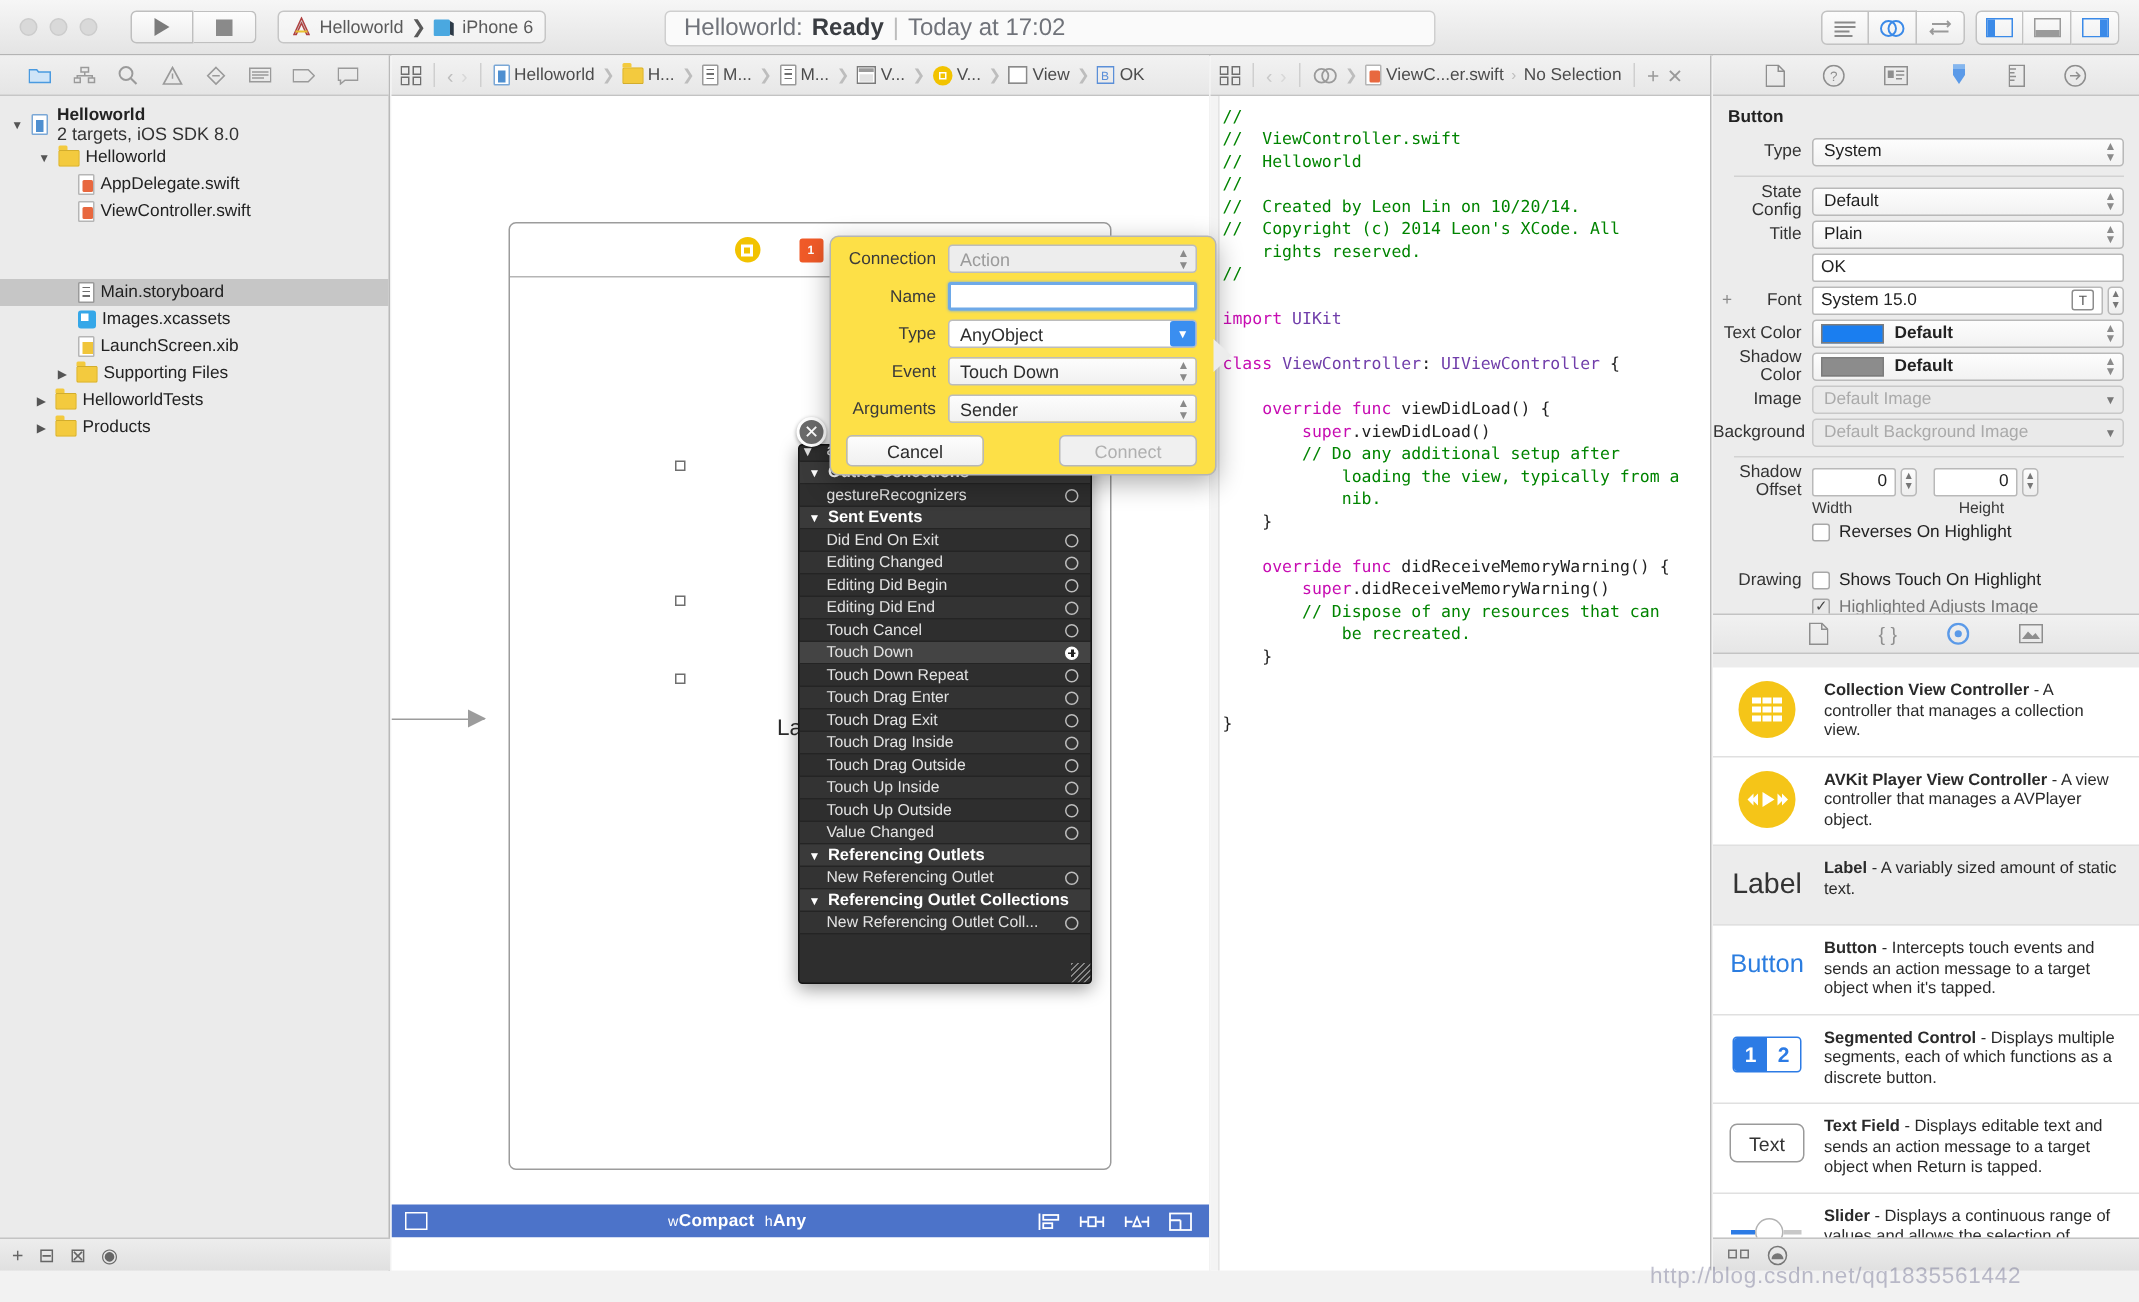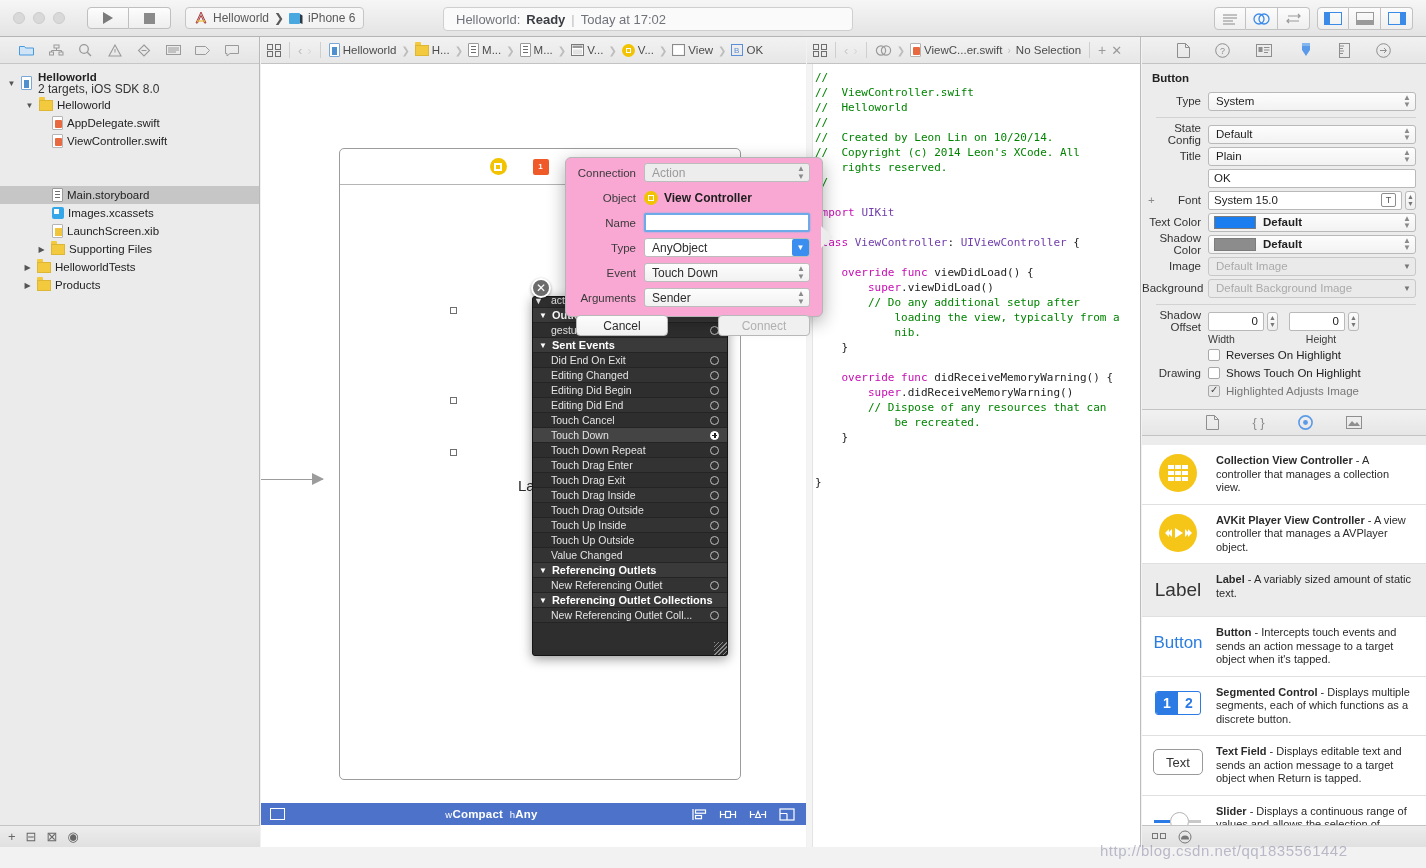--- a/index.html
+++ b/index.html
@@ -18,23 +18,23 @@
   .tbtn { width:42px; height:22px; background:linear-gradient(#fdfdfd,#eeeeee);
     border:1px solid #bfbfbf; display:flex; align-items:center; justify-content:center; }
   .tbtn:first-child { border-radius:4px 0 0 4px; }
   .tbtn:last-child { border-radius:0 4px 4px 0; border-left:none; }
   .tri { width:0;height:0;border-left:10px solid #7b7b7b;border-top:6px solid transparent;border-bottom:6px solid transparent; }
   .sq { width:11px;height:11px;background:#8a8a8a; }
   .scheme { display:flex; align-items:center; margin-left:14px; height:22px;
     border:1px solid #c6c6c6; border-radius:4px; background:rgba(255,255,255,.45); padding:0 8px; gap:5px; }
   .scheme span { color:#5a5a5a; font-size:12px; }
   .sepchev { color:#b0b0b0; font-size:11px; }
-  .statusbar { position:absolute; left:443px; top:7px; width:410px; height:24px;
+  .statusbar { position:absolute; left:443px; top:7px; width:514px; height:24px;
     border:1px solid #cfcfcf; border-radius:4px; background:#fafafa;
-    display:flex; align-items:center; padding-left:12px; gap:6px; font-size:13px; color:#70737a; }
+    display:flex; align-items:center; padding-left:12px; gap:6px; font-size:16px; color:#70737a; }
   .statusbar b { color:#3a3d42; }
   .editsel { position:absolute; right:116px; top:7px; display:flex; gap:0; }
   .editsel .eb, .viewsel .eb { width:32px; height:23px; background:linear-gradient(#fcfcfc,#efefef);
     border:1px solid #c2c2c2; display:flex; align-items:center; justify-content:center; }
   .editsel .eb:first-child,.viewsel .eb:first-child { border-radius:4px 0 0 4px; }
   .editsel .eb:last-child,.viewsel .eb:last-child { border-radius:0 4px 4px 0; }
   .editsel .eb:not(:first-child),.viewsel .eb:not(:first-child){ border-left:none; }
   .viewsel { position:absolute; right:13px; top:7px; display:flex; }
 
   
@@ -115,22 +115,22 @@
   .circ.filled:before{content:"";position:absolute;left:1px;top:3px;width:5px;height:1.8px;background:#222;}
   .resizer { position:absolute;right:0;bottom:0;width:13px;height:13px;
     background:repeating-linear-gradient(135deg,#888 0 1px,transparent 1px 3px); }
   .closebadge { position:absolute; left:531px; top:278px; width:20px;height:20px;border-radius:50%;
     background:#6b6b6b;border:2px solid #fff;display:flex;align-items:center;justify-content:center;
     color:#fff;font-size:12px;line-height:1;z-index:42;box-shadow:0 1px 3px rgba(0,0,0,.4); }
   .discl { position:absolute;left:534px;top:296px;color:#ddd;font-size:9px;z-index:43; }
 
   
   .popover { position:absolute; left:553px; top:157px; width:258px; height:160px;
-    background:#f9a8d4; border:1px solid #b5b5b5; border-radius:6px; z-index:50;
-    box-shadow:0 5px 18px rgba(0,0,0,.32);margin-left:12px; }
+    background:#fde047; border:1px solid #b5b5b5; border-radius:6px; z-index:50;
+    box-shadow:0 5px 18px rgba(0,0,0,.32); }
   .popover:after { content:""; position:absolute; right:-11px; top:68px; width:0;height:0;
     border-left:12px solid #ececec; border-top:11px solid transparent; border-bottom:11px solid transparent; }
   .pfrow { display:flex; align-items:center; height:21px; margin-top:4px; }
   .plabel { width:78px; text-align:right; padding-right:8px; color:#3a3a3a; font-size:11.5px; }
   .pctl { flex:1; margin-right:12px; height:19px; }
   .popsel { height:19px; background:linear-gradient(#fdfdfd,#f1f1f1); border:1px solid #bcbcbc;
     border-radius:3px; display:flex; align-items:center; padding:0 4px 0 7px; font-size:12px; color:#2d2d2d;
     justify-content:space-between; }
   .popsel.dim { color:#9b9b9b; background:#ededed; }
   .stepper { font-size:8px; color:#8a8a8a; line-height:.9; text-align:center; }
@@ -649,29 +649,20 @@
     <div class="pfrow">
       <div class="plabel">Connection</div>
       <div class="pctl">
         <div class="popsel dim">
           <span>Action</span>
           <span class="stepper">▲<br>▼</span>
         </div>
       </div>
     </div>
     <div class="pfrow">
-      <div class="plabel">Object</div>
-      <div class="pctl objrow">
-        <span class="dot-vc" style="width:14px;height:14px;">
-            <i style="width:6px;height:6px;border-width:1.5px;"></i>
-          </span>
-        <span>View Controller</span>
-      </div>
-    </div>
-    <div class="pfrow">
       <div class="plabel">Name</div>
       <div class="pctl">
         <div class="ptext focus"></div>
       </div>
     </div>
     <div class="pfrow">
       <div class="plabel">Type</div>
       <div class="pctl">
         <div class="popsel" style="background:#fff;padding-right:0;">
           <span>AnyObject</span>
@@ -917,21 +908,21 @@
           <span style="width:70px;text-align:center;margin-left:8px;">Height</span>
         </div>
       </div>
       <div class="irow" style="height:18px;">
         <div class="ilabel"></div>
         <div class="ictl" style="display:flex;align-items:center;gap:6px;">
           <span class="chk"></span>
           <span style="font-size:11.5px;">Reverses On Highlight</span>
         </div>
       </div>
-      <div class="irow" style="height:18px;">
+      <div class="irow" style="height:18px;margin-top:14px;">
         <div class="ilabel">Drawing</div>
         <div class="ictl" style="display:flex;align-items:center;gap:6px;">
           <span class="chk"></span>
           <span style="font-size:11.5px;">Shows Touch On Highlight</span>
         </div>
       </div>
       <div class="irow" style="height:18px;overflow:hidden;">
         <div class="ilabel"></div>
         <div class="ictl" style="display:flex;align-items:center;gap:6px;">
           <span class="chk on"></span>

